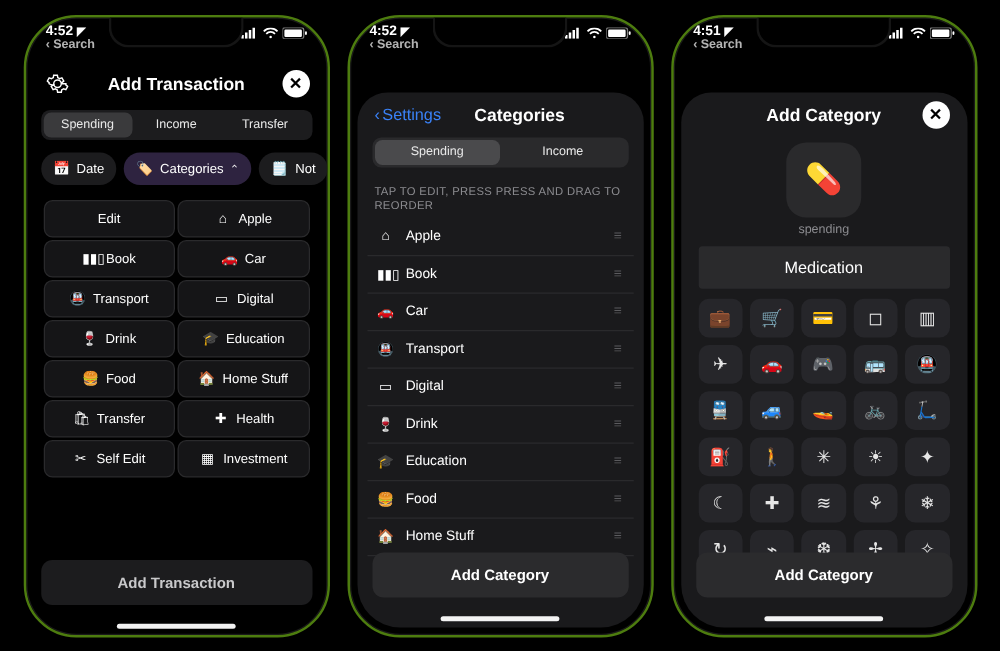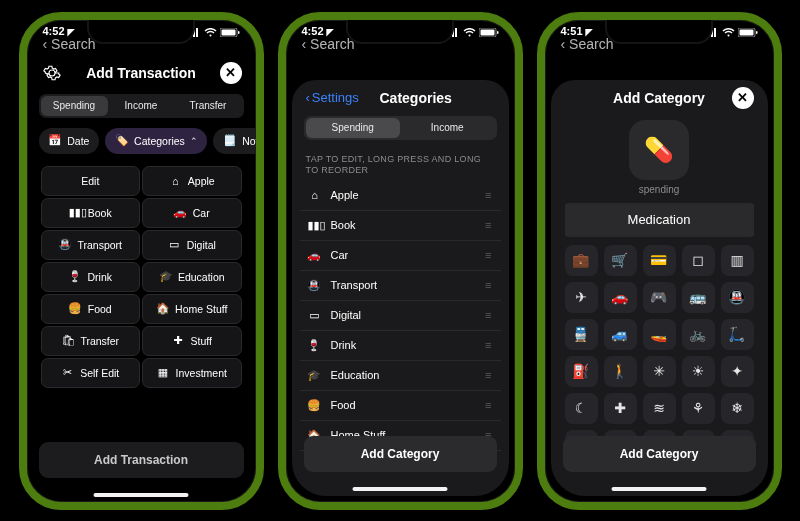--- a/index.html
+++ b/index.html
@@ -1,32 +1,32 @@
 <!DOCTYPE html>
 <html><head>
 <meta charset="utf-8">
 <style>
   * { box-sizing: border-box; margin: 0; padding: 0; font-family: -apple-system, "SF Pro Text", "Helvetica Neue", sans-serif; }
   body { background: #000; width: 800px; height: 521px; display: flex; justify-content: center; align-items: center; gap: 14px; }
 
   .phone {
     width: 245px; height: 498px;
     background: #000;
-    border: 8px solid #4d7c0f;
+    border: 2px solid #4d7c0f;
     border-radius: 42px;
     position: relative;
     overflow: hidden;
     box-shadow: 0 0 0 1px #1a1a1a inset;
   }
   .notch { position:absolute; top:0; left:50%; transform:translateX(-50%); width:108px; height:24px; background:#000; border-bottom-left-radius:16px; border-bottom-right-radius:16px; z-index:50; border:2px solid #151515; border-top:none;}
   .statusbar { height: 38px; padding: 6px 16px 0; display:flex; justify-content:space-between; color:#fff; font-size:11px; font-weight:600; align-items:flex-start;}
   .statusbar .left { display:flex; flex-direction:column; line-height:1.05; }
   .statusbar .time-row { display:flex; gap:3px; align-items:baseline;}
   .statusbar .loc { font-size:9px;}
-  .statusbar .back-search { font-size:14px; opacity:.7; font-weight:400;}
+  .statusbar .back-search { font-size:10px; opacity:.7; font-weight:700;}
   .statusbar .right { display:flex; gap:3px; align-items:center; margin-top:2px;}
   .sig, .wifi, .batt { display:inline-block;}
   .sig svg, .wifi svg, .batt svg { display:block;}
   .home-ind { position:absolute; bottom:5px; left:50%; transform:translateX(-50%); width:95px; height:4px; background:#fff; border-radius:3px; opacity:.95;}
 
   .header { display:flex; align-items:center; justify-content:space-between; padding: 0 14px; height:30px; color:#fff;}
   .header .title { font-size:14px; font-weight:600; flex:1; text-align:center;}
   .icon-btn { width:22px; height:22px; display:flex; align-items:center; justify-content:center; color:#fff;}
   .close-btn { width:22px; height:22px; border-radius:11px; background:#fff; color:#000; display:flex; align-items:center; justify-content:center; font-size:13px; font-weight:700;}
   .back-link { color:#3a82f7; font-size:13px; display:flex; align-items:center; gap:2px;}
@@ -168,21 +168,21 @@
       <div class="gbtn">
         <span class="gi">🏠</span>
         <span>Home Stuff</span>
       </div>
       <div class="gbtn">
         <span class="gi">🛍</span>
         <span>Transfer</span>
       </div>
       <div class="gbtn">
         <span class="gi">✚</span>
-        <span>Stuff</span>
+        <span>Health</span>
       </div>
       <div class="gbtn">
         <span class="gi">✂</span>
         <span>Self Edit</span>
       </div>
       <div class="gbtn">
         <span class="gi">▦</span>
         <span>Investment</span>
       </div>
     </div>
@@ -229,21 +229,21 @@
           <span>‹</span>
           <span>Settings</span>
         </div>
       <div class="title">Categories</div>
       <div class="spacer-22"></div>
     </div>
     <div class="seg" style="background:#2a2a2c">
       <div class="opt active" style="background:#4a4a4c">Spending</div>
       <div class="opt">Income</div>
     </div>
-    <div class="hint">TAP TO EDIT, LONG PRESS AND LONG TO REORDER</div>
+    <div class="hint">TAP TO EDIT, PRESS PRESS AND DRAG TO REORDER</div>
     <div class="list" id="l2">
         <div class="row">
           <span class="ri">⌂</span>
           <span>Apple</span>
           <span class="drag">≡</span>
         </div>
         <div class="row">
           <span class="ri">▮▮▯</span>
           <span>Book</span>
           <span class="drag">≡</span>

